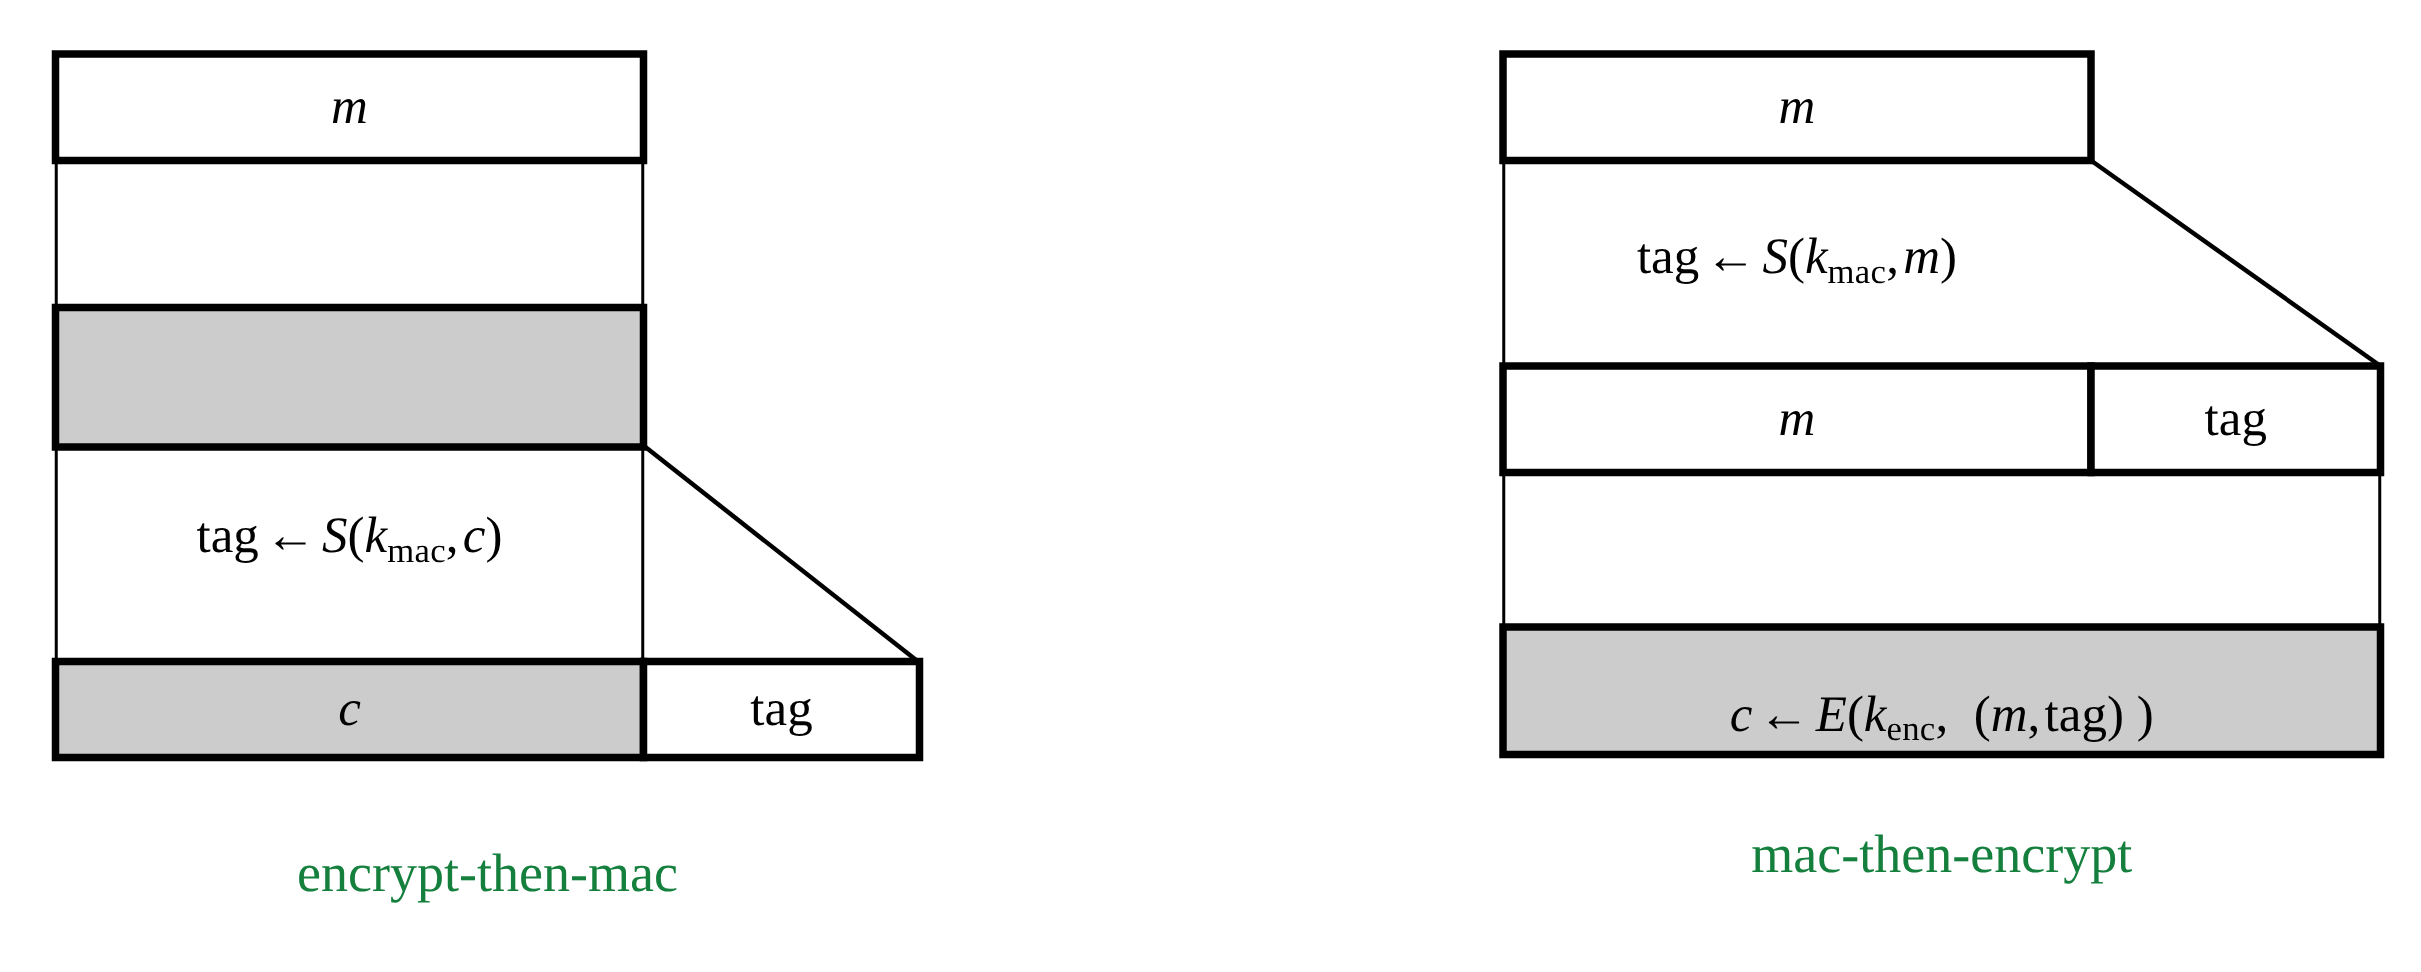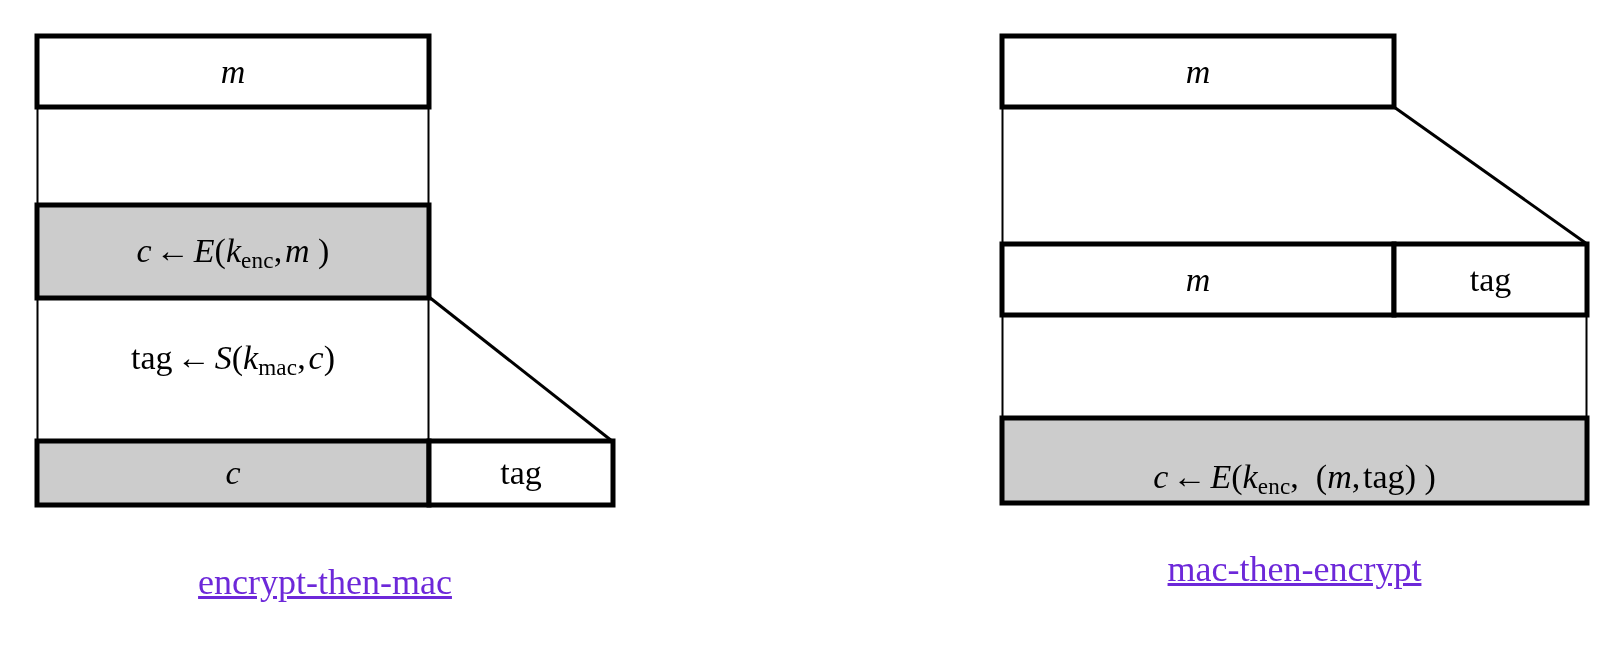--- a/index.html
+++ b/index.html
@@ -65,22 +65,21 @@
   .arrow {
     font-style: normal;
     padding: 0 0.12em;
   }
   .caption {
     position: absolute;
     text-align: center;
     white-space: nowrap;
     font-size: 36px;
     font-family: "Liberation Serif", "DejaVu Serif", serif;
-    color: #6d28d9;
-    text-decoration: underline;
+    color: #15803d;
   }
   .sym-lbl {
     font-size: 34px;
   }
   .expr-lbl {
     font-size: 34px;
   }
 </style>
 </head>
 <body>
@@ -119,36 +118,36 @@
 
       <rect class="box-stroke fill-white" x="1002" y="244" width="392" height="71"></rect>
       <rect class="box-stroke fill-white" x="1394" y="244" width="193" height="71"></rect>
 
       <rect class="box-stroke fill-shaded" x="1002" y="418" width="585" height="85"></rect>
     </g>
   </svg>
 
   <div class="lbl sym-lbl math" style="left:37px; top:55px; width:392px;">m</div>
 
-  <div class="lbl expr-lbl" style="left:37px; top:234px; width:392px;">
-    <span class="math">c</span><span class="arrow">←</span><span class="math">E</span><span class="upr">(</span><span class="math">k</span><span class="sub">enc</span><span class="upr">,</span> <span class="math">m</span><span class="upr"> )</span>
-  </div>
 
   <div class="lbl expr-lbl" style="left:37px; top:341px; width:392px;">
     <span class="upr">tag</span><span class="arrow">←</span><span class="math">S</span><span class="upr">(</span><span class="math">k</span><span class="sub">mac</span><span class="upr">,</span> <span class="math">c</span><span class="upr">)</span>
   </div>
 
   <div class="lbl sym-lbl math" style="left:37px; top:456px; width:392px;">c</div>
 
   <div class="lbl sym-lbl upr" style="left:429px; top:456px; width:184px;">tag</div>
 
   <div class="caption" style="left:37px; top:561px; width:576px;">encrypt-then-mac</div>
 
   <div class="lbl sym-lbl math" style="left:1002px; top:55px; width:392px;">m</div>
 
+  <div class="lbl expr-lbl" style="left:1002px; top:155px; width:392px;">
+    <span class="upr">tag</span><span class="arrow">←</span><span class="math">S</span><span class="upr">(</span><span class="math">k</span><span class="sub">mac</span><span class="upr">,</span> <span class="math">m</span><span class="upr">)</span>
+  </div>
 
   <div class="lbl sym-lbl math" style="left:1002px; top:263px; width:392px;">m</div>
 
   <div class="lbl sym-lbl upr" style="left:1394px; top:263px; width:193px;">tag</div>
 
   <div class="lbl expr-lbl" style="left:1002px; top:460px; width:585px;">
     <span class="math">c</span><span class="arrow">←</span><span class="math">E</span><span class="upr">(</span><span class="math">k</span><span class="sub">enc</span><span class="upr">,</span> <span class="upr">(</span><span class="math">m</span><span class="upr">,</span> <span class="upr">tag</span><span class="upr">)</span><span class="upr"> )</span>
   </div>
 
   <div class="caption" style="left:1002px; top:548px; width:585px;">mac-then-encrypt</div>

